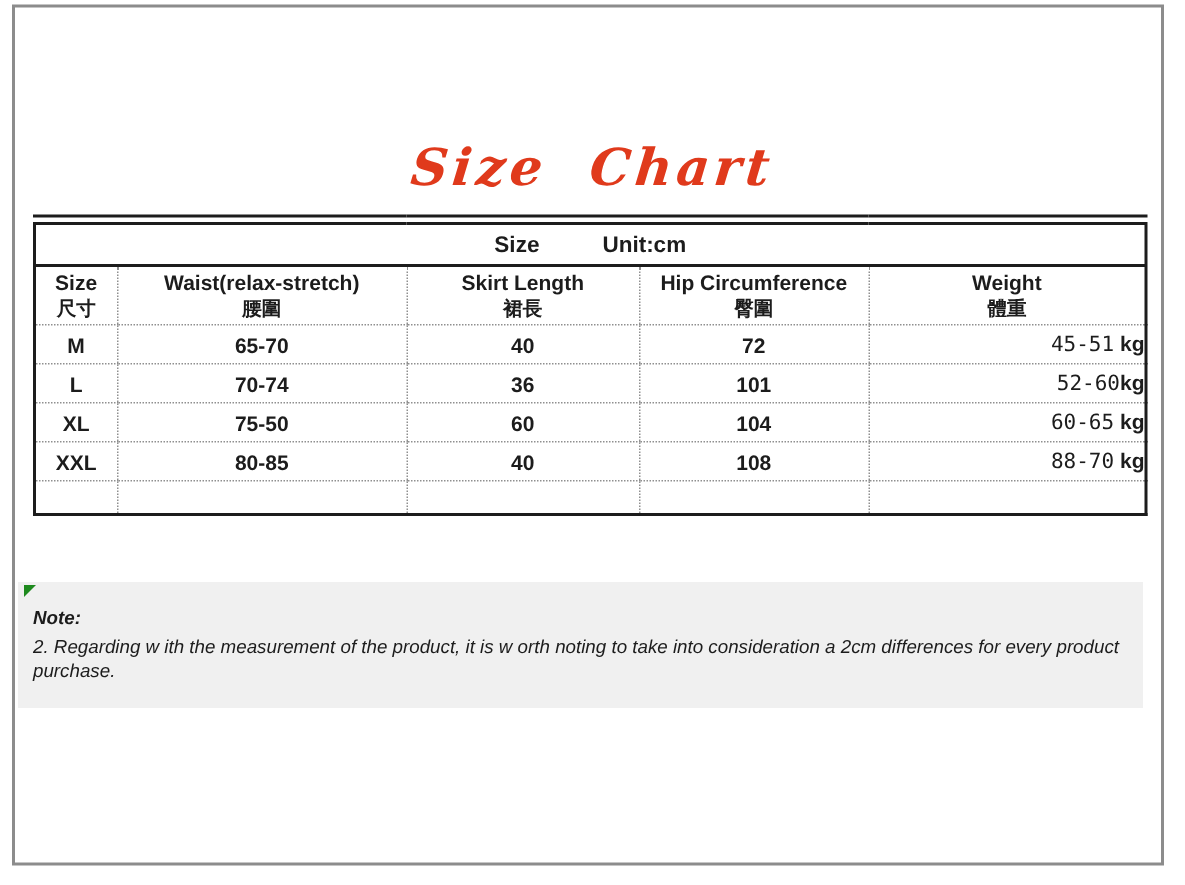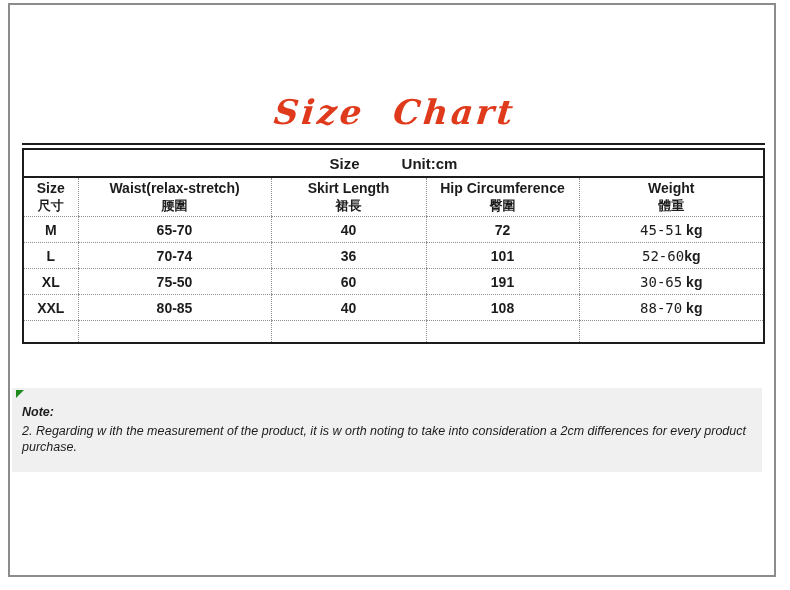--- a/index.html
+++ b/index.html
@@ -70,20 +70,21 @@
     font-size: 14px;
     font-weight: bold;
     border-left: 1px dotted #8f8f8f;
     border-bottom: 1px dotted #8f8f8f;
   }
   .data-row td:first-child { border-left: none; }
   .data-row td.weight-cell {
     font-family: "DejaVu Sans Mono", monospace;
     font-weight: normal;
     font-size: 14px;
+    text-align: right;
   }
   .weight-cell .unit {
     font-family: "Liberation Sans", sans-serif;
     font-weight: bold;
     white-space: pre;
   }
   .empty-row td {
     height: 21px;
     border-left: 1px dotted #8f8f8f;
     border-bottom: none;
@@ -165,22 +166,22 @@
       <td>L</td>
       <td>70-74</td>
       <td>36</td>
       <td>101</td>
       <td class="weight-cell"><span>52-60</span><span class="unit">kg</span></td>
     </tr>
     <tr class="data-row">
       <td>XL</td>
       <td>75-50</td>
       <td>60</td>
-      <td>191</td>
-      <td class="weight-cell"><span>30-65</span><span class="unit"> kg</span></td>
+      <td>104</td>
+      <td class="weight-cell"><span>60-65</span><span class="unit"> kg</span></td>
     </tr>
     <tr class="data-row">
       <td>XXL</td>
       <td>80-85</td>
       <td>40</td>
       <td>108</td>
       <td class="weight-cell"><span>88-70</span><span class="unit"> kg</span></td>
     </tr>
 
     <tr class="empty-row">

